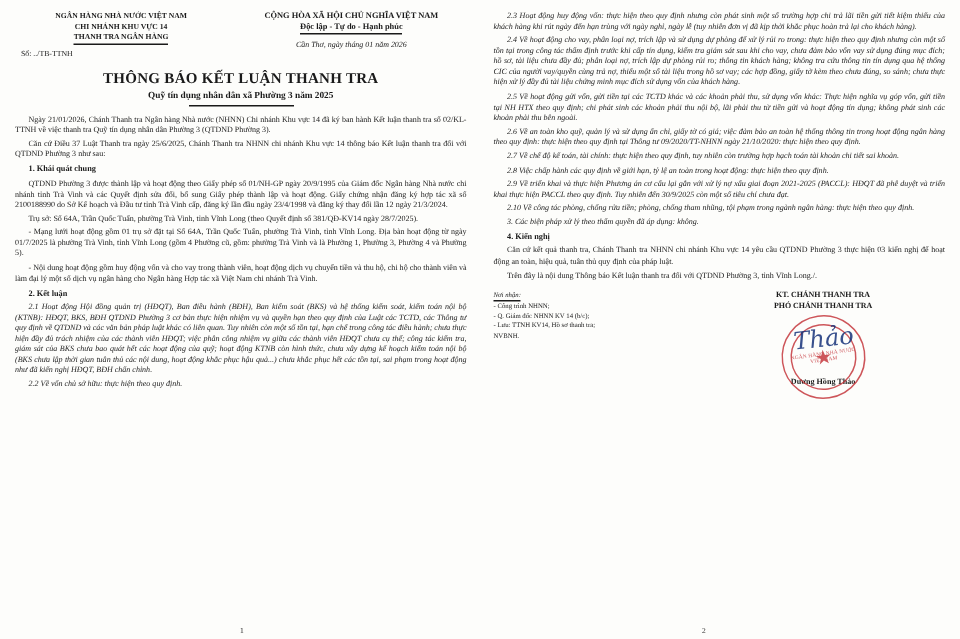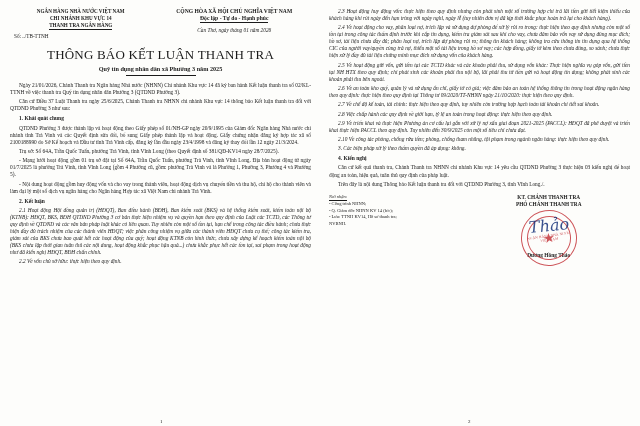--- a/index.html
+++ b/index.html
@@ -65,22 +65,22 @@
   }
   .datetext {
     font-size: 5.3px;
     font-style: italic;
     text-align: center;
     margin-top: 4px;
   }
 
   .title {
     text-align: center;
-    font-weight: normal;
-    font-size: 13px;
+    font-weight: bold;
+    font-size: 10px;
     margin-top: 8px;
     letter-spacing: 0.2px;
   }
   .subtitle {
     text-align: center;
     font-weight: bold;
     font-size: 6.2px;
     margin-top: 2px;
   }
   .rule {

